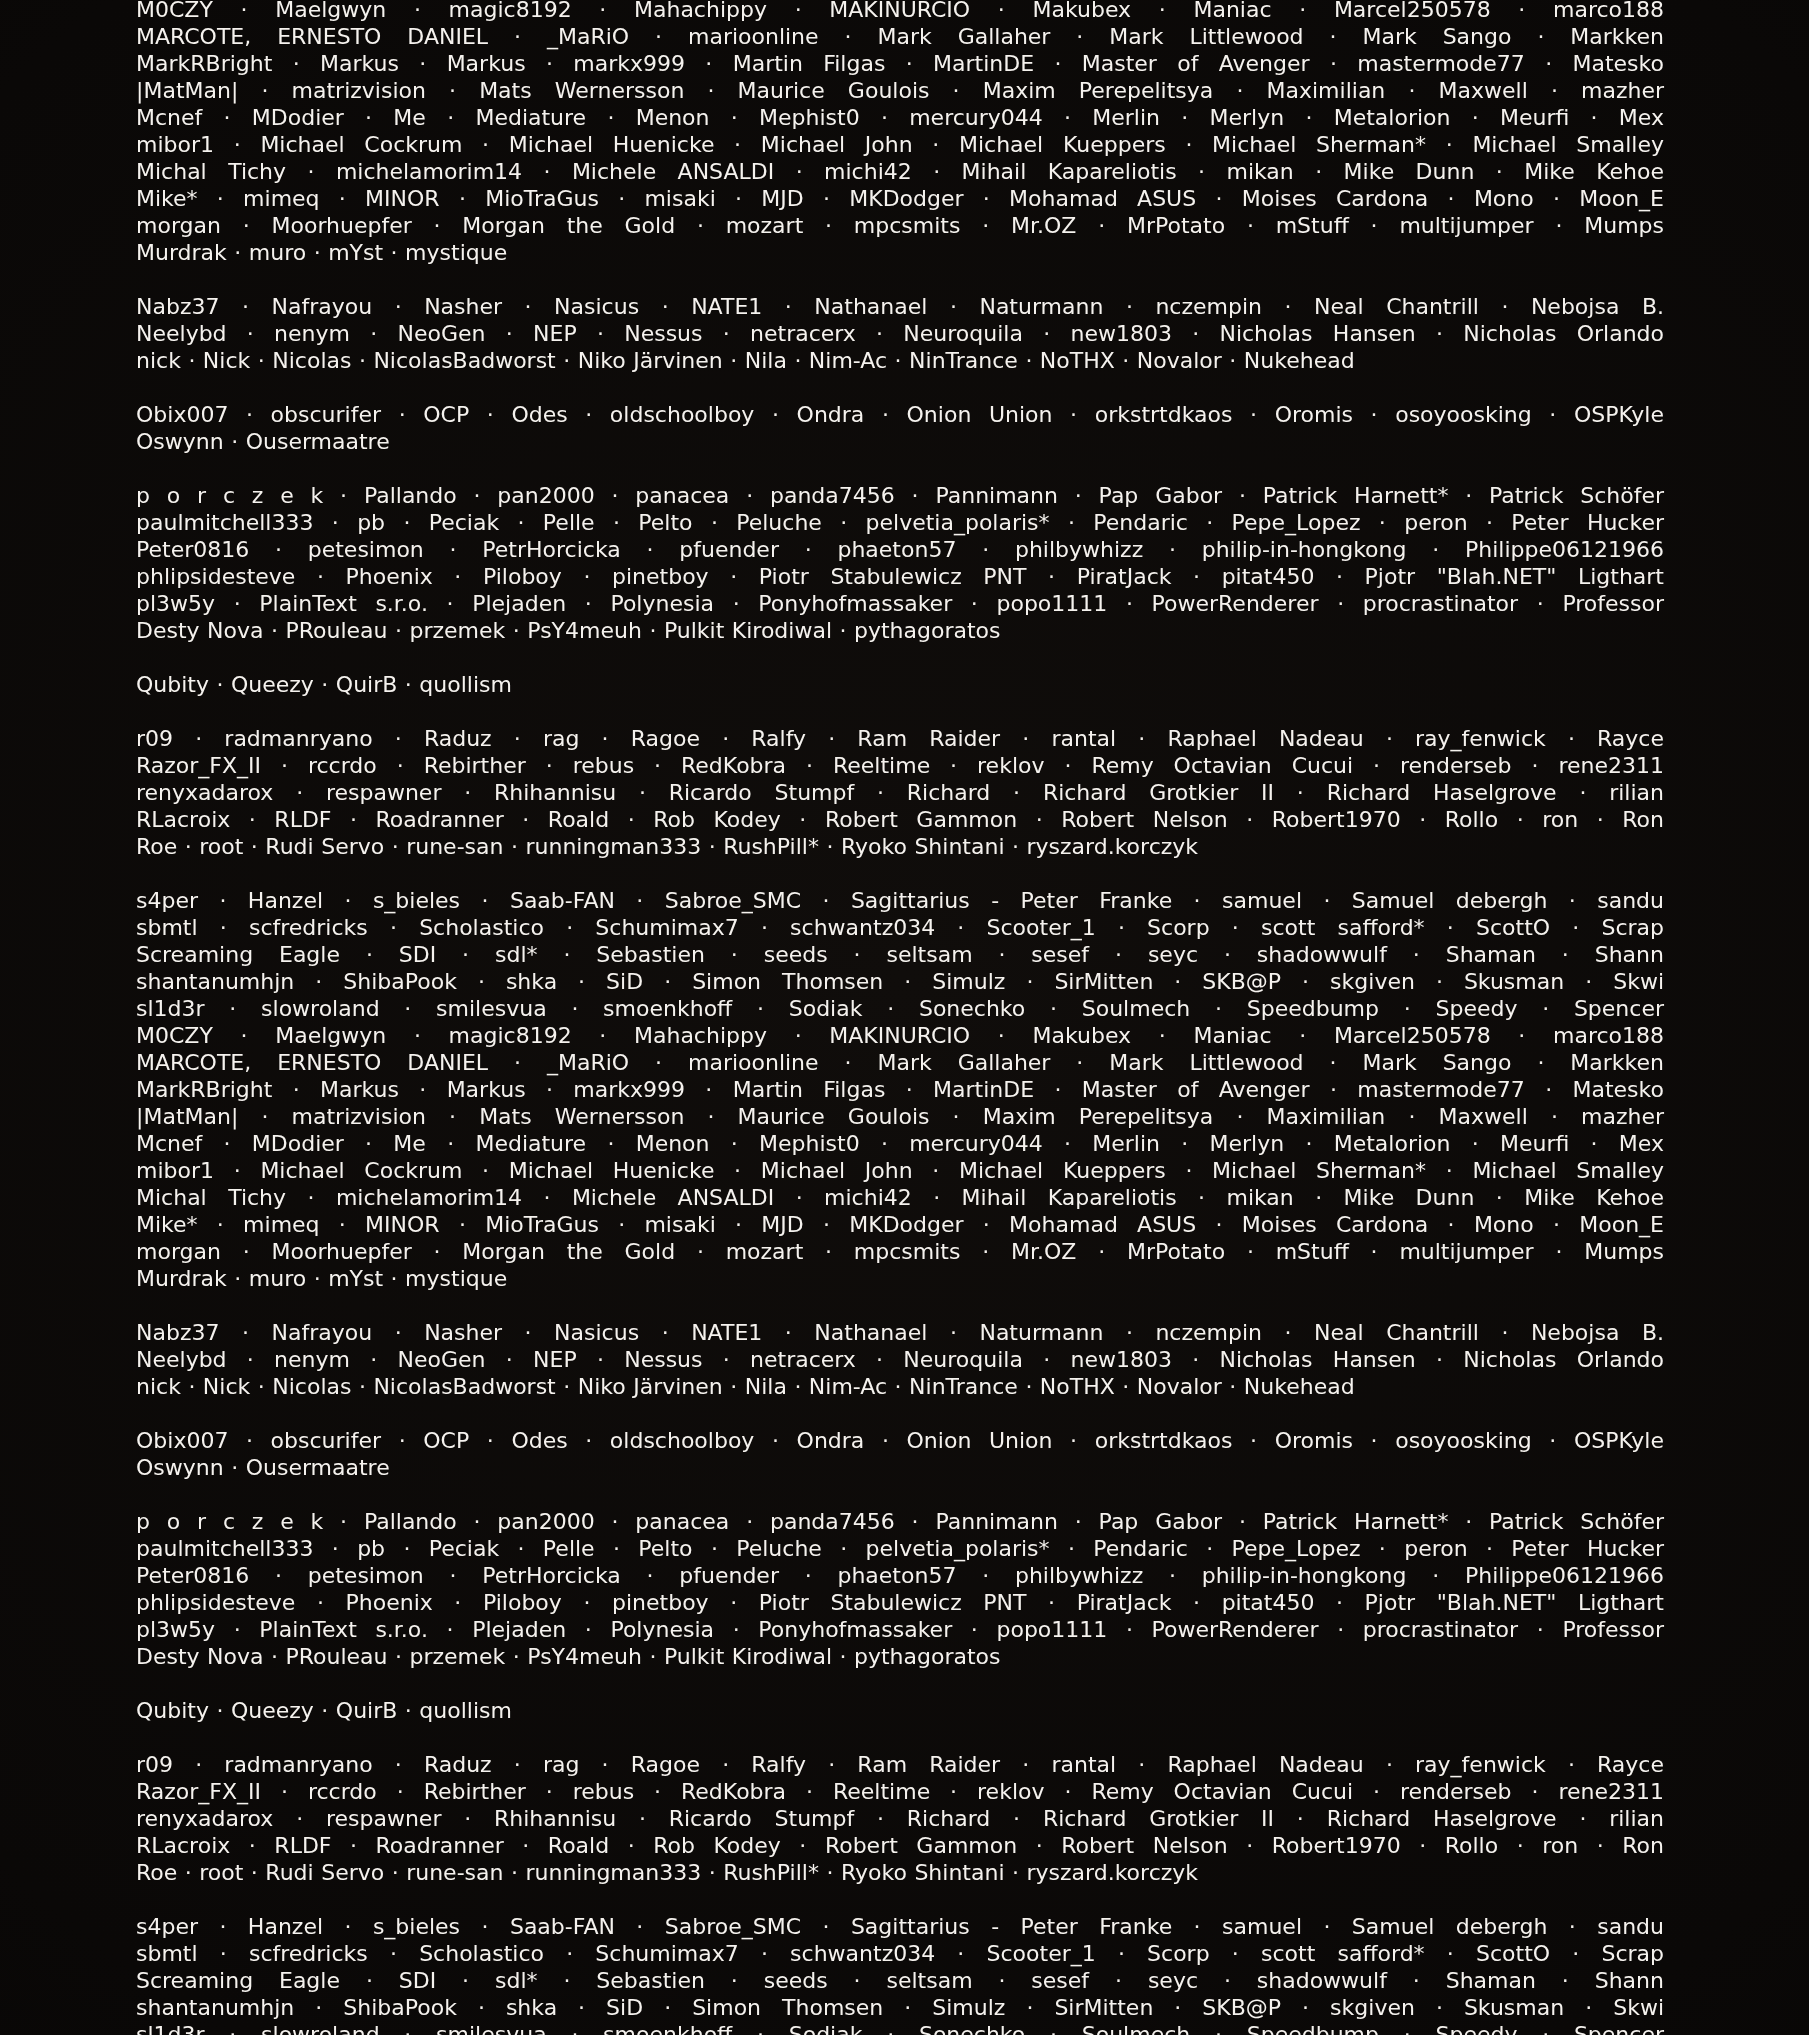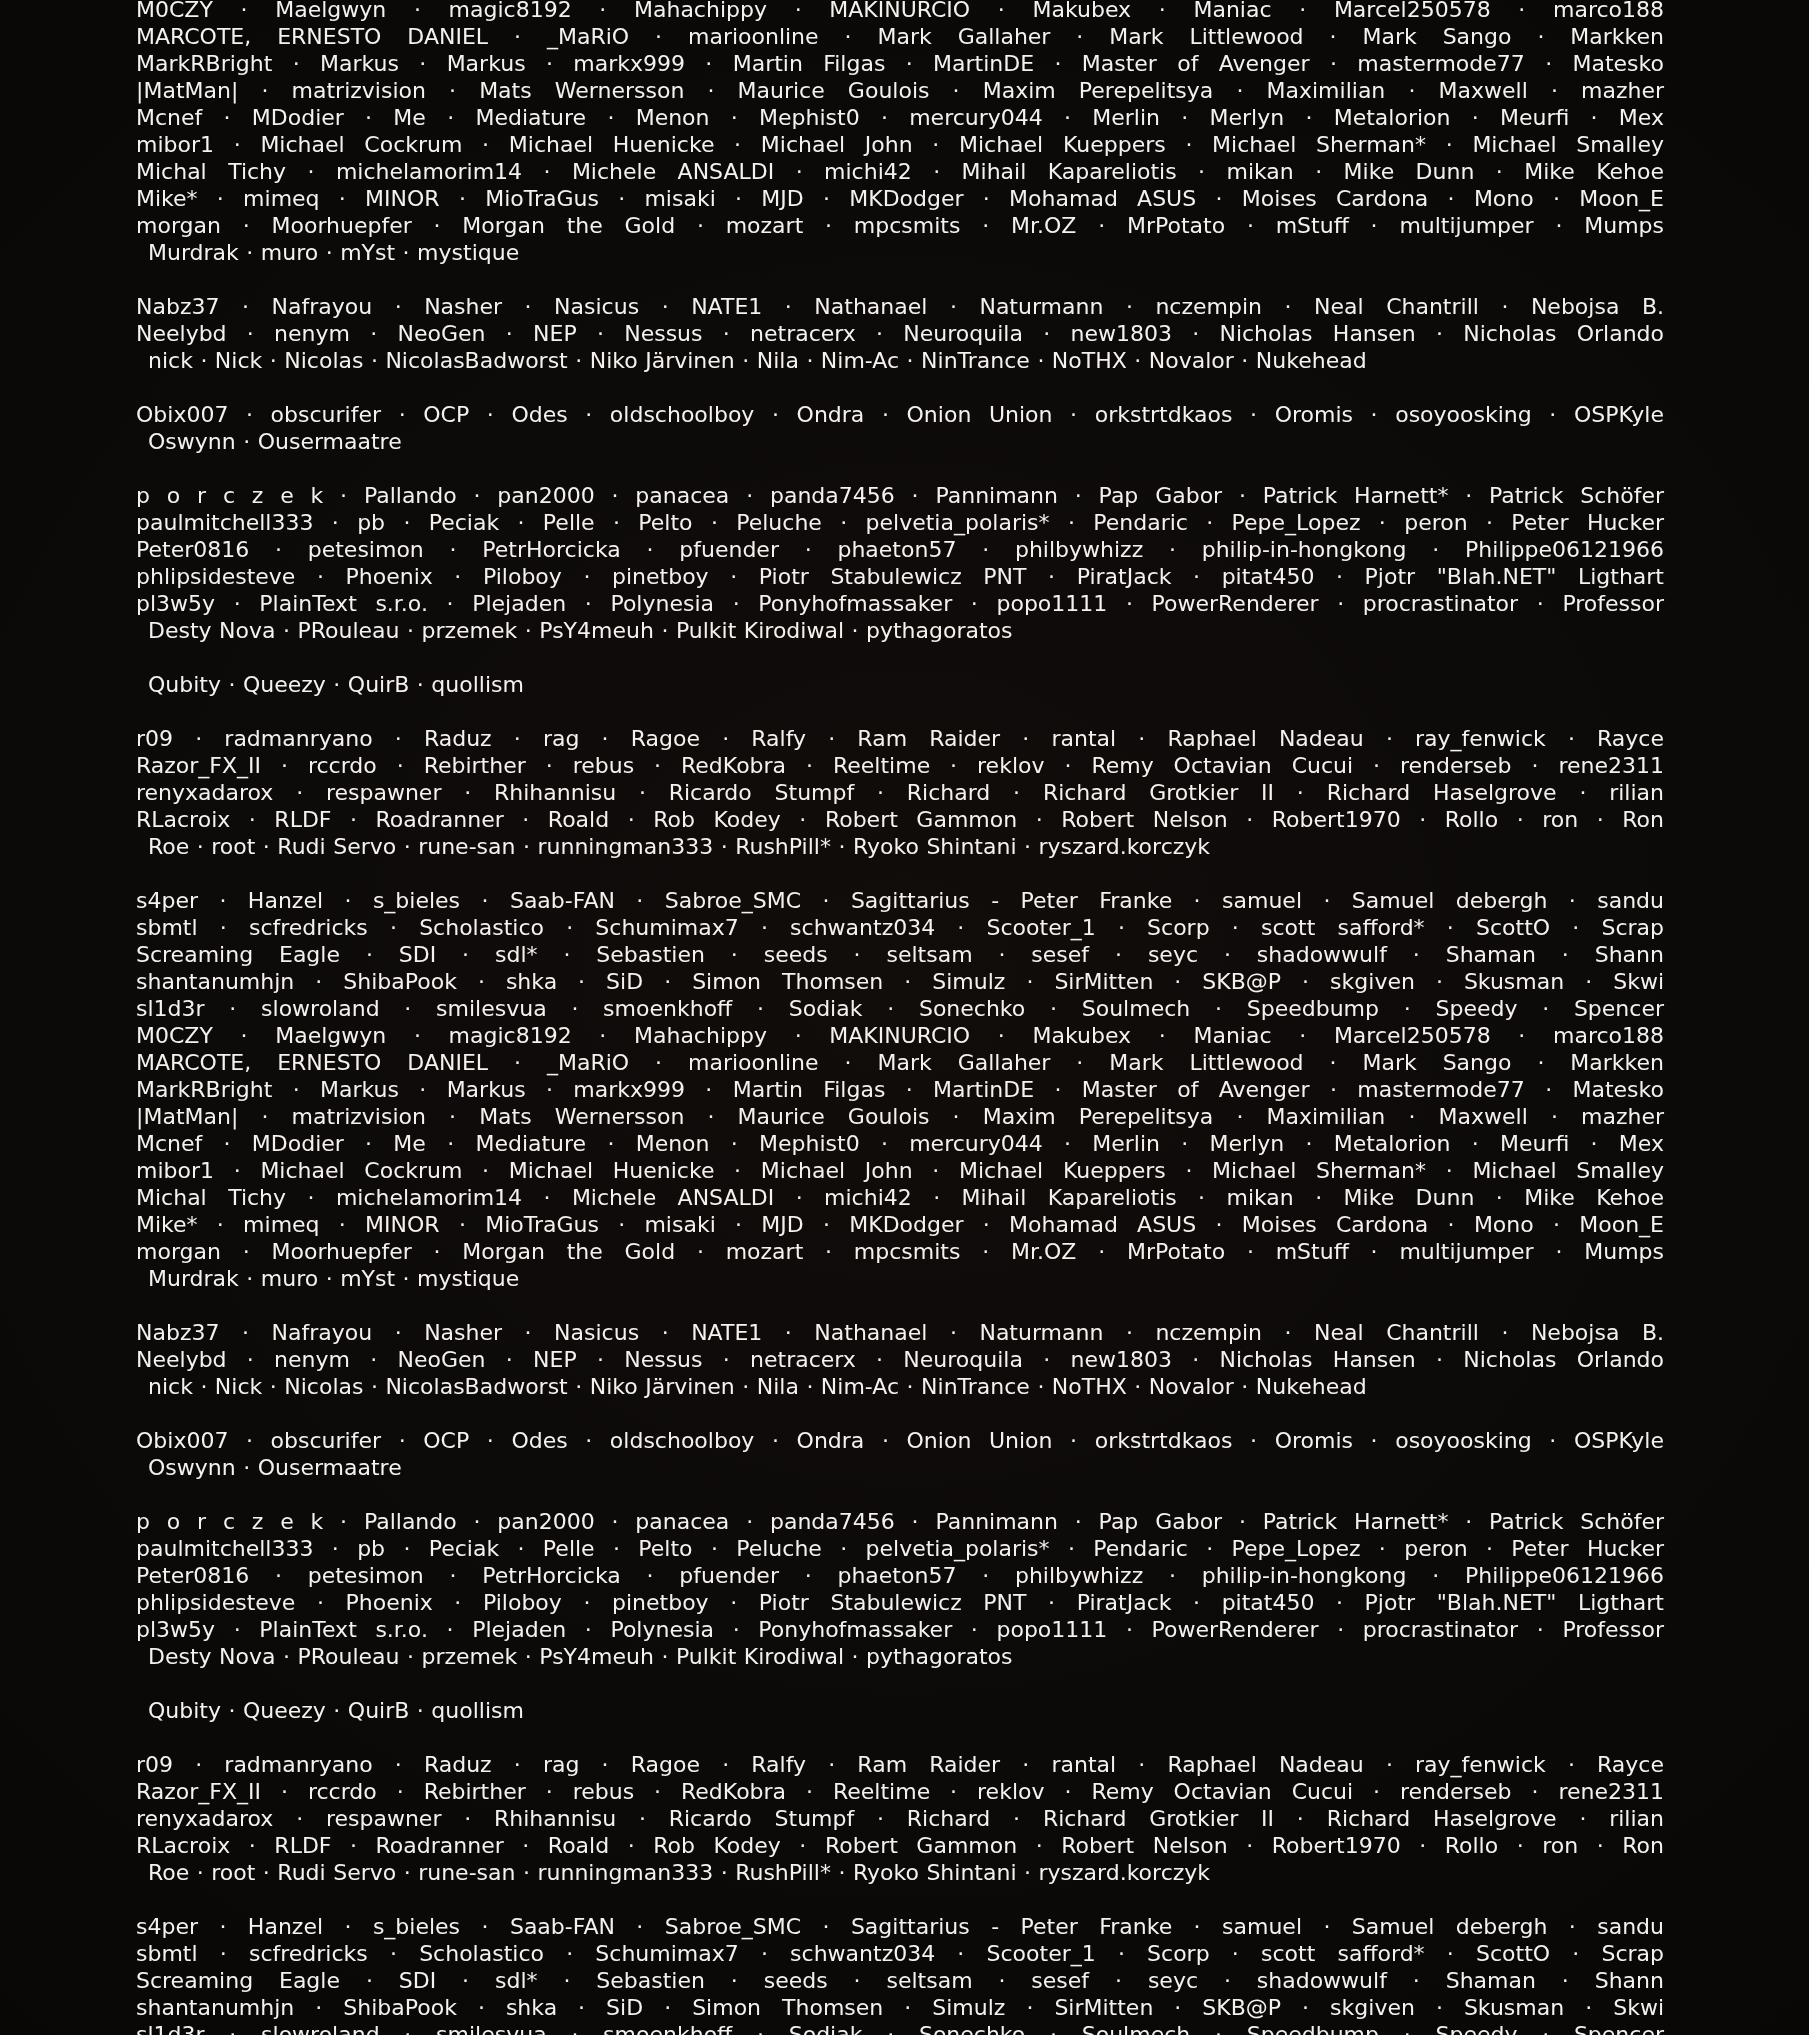--- a/index.html
+++ b/index.html
@@ -38,21 +38,20 @@
   }
   .credits-line {
     text-align: justify;
     text-align-last: justify;
     white-space: normal;
     word-spacing: 0.5px;
   }
   .credits-line.natural {
     text-align: left;
     text-align-last: left;
-    margin-left: 12px;
   }
 </style>
 </head>
 <body>
 
 <div class="credits-roll" style="color: rgb(245, 242, 238);">
     <div class="credits-block">
       <section class="credits-section">
         <div class="credits-line">M0CZY · Maelgwyn · magic8192 · Mahachippy · MAKINURCIO · Makubex · Maniac · Marcel250578 · marco188</div>
         <div class="credits-line">MARCOTE, ERNESTO DANIEL · _MaRiO · marioonline · Mark Gallaher · Mark Littlewood · Mark Sango · Markken</div>

